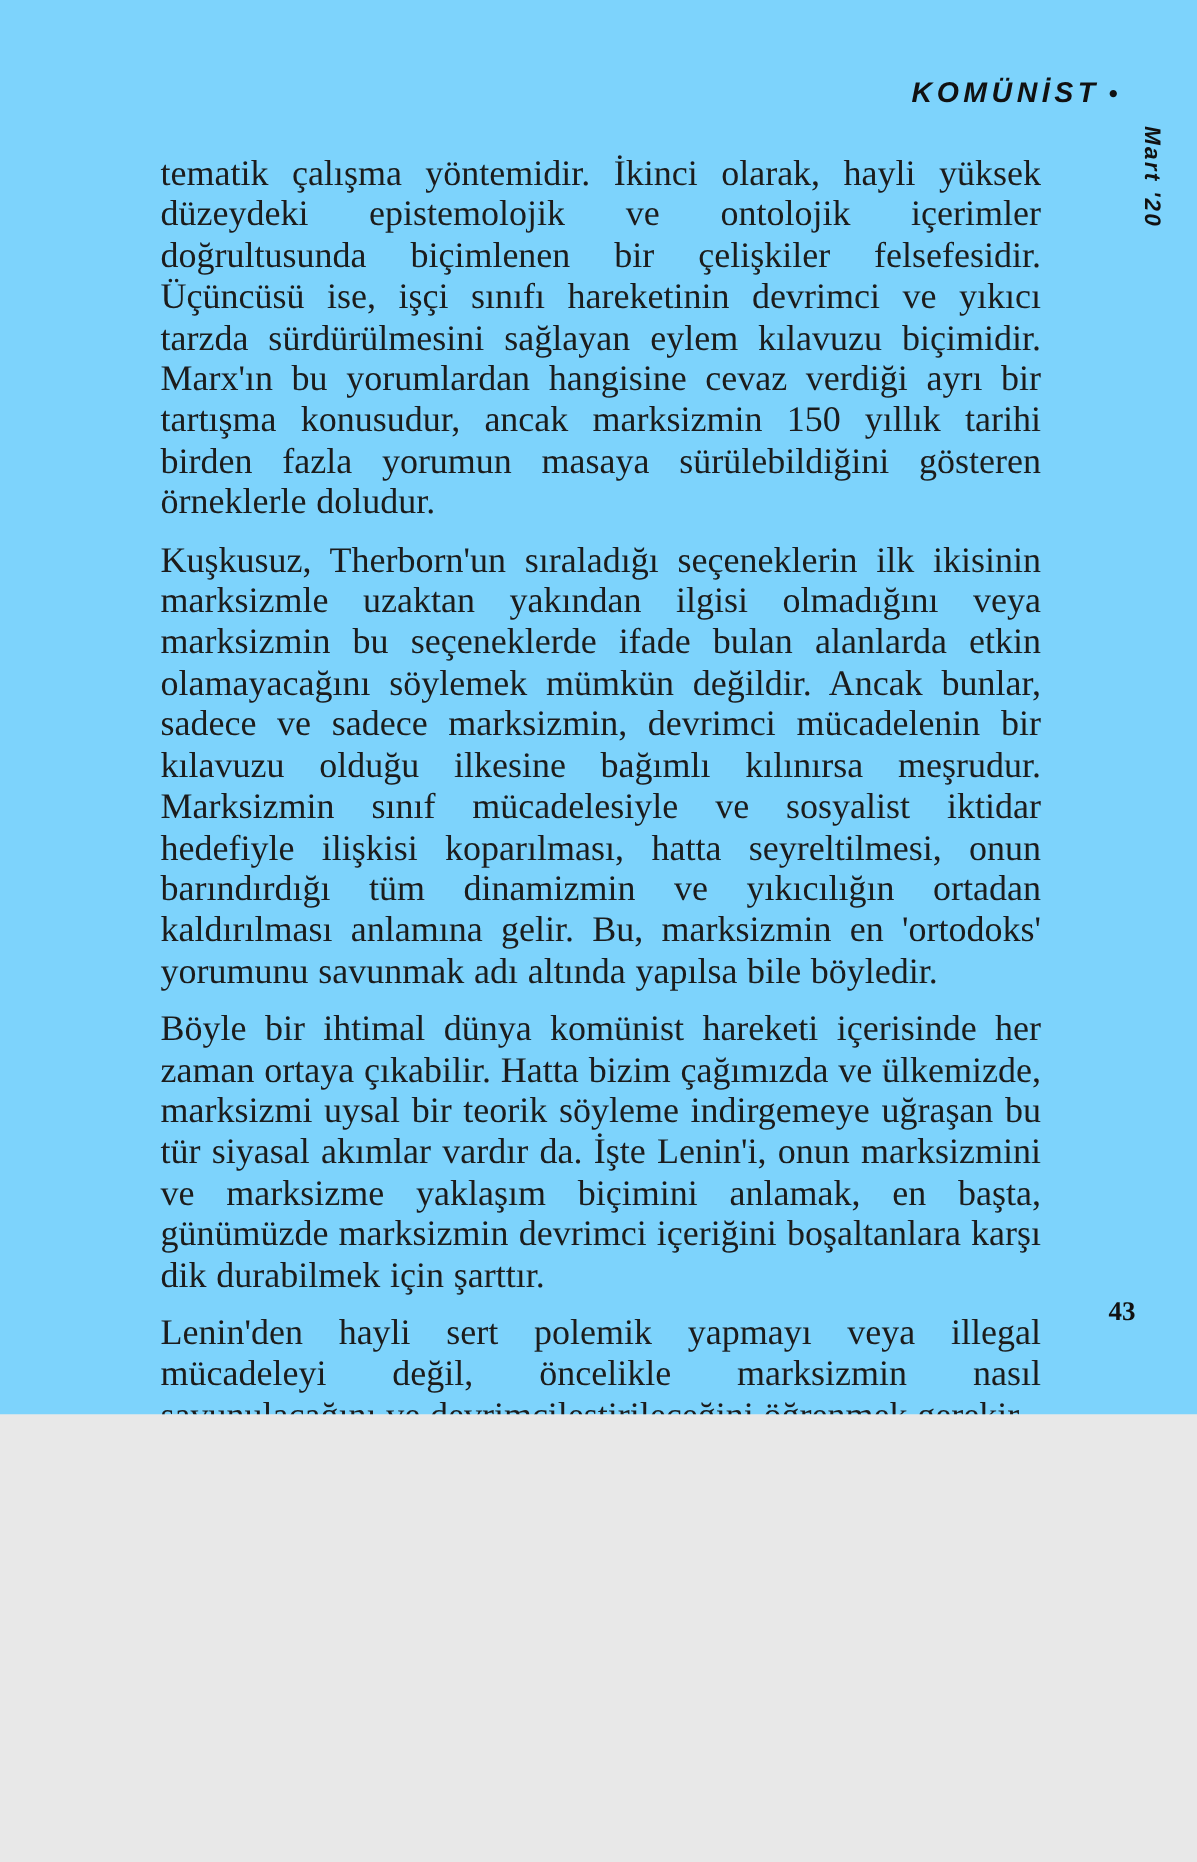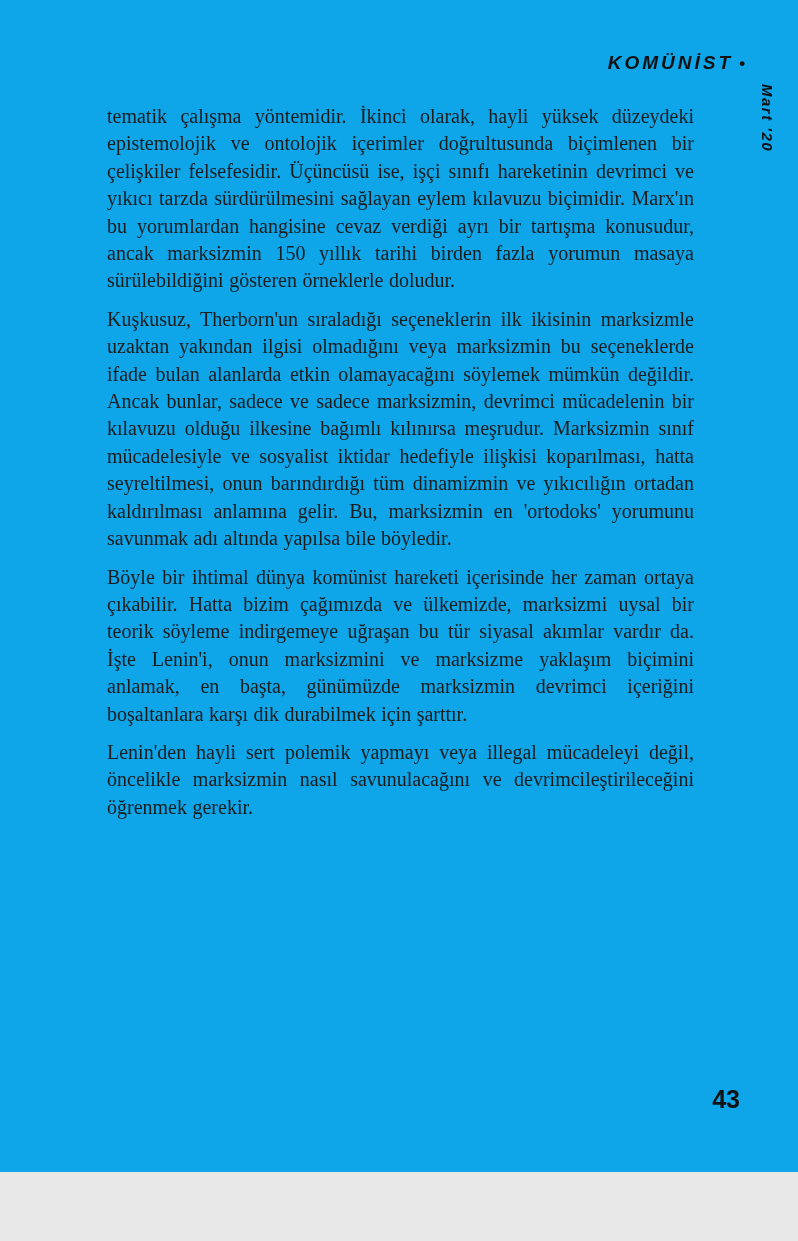--- a/index.html
+++ b/index.html
@@ -3,23 +3,23 @@
 <meta charset="utf-8">
 <style>
   html, body {
     margin: 0;
     padding: 0;
     background: #e8e8e8;
   }
   .page {
     position: relative;
     width: 798px;
-    height: 1172px;
+    height: 943px;
     margin: 0 auto;
-    background: #0ea5e9;
+    background: #7dd3fc;
     overflow: hidden;
     font-family: "Liberation Serif", "DejaVu Serif", serif;
     color: #1c1c1c;
   }
   .header-journal {
     position: absolute;
     top: 52px;
     right: 53px;
     font-family: "Liberation Sans", "DejaVu Sans", sans-serif;
     font-weight: bold;
@@ -49,31 +49,31 @@
   }
   .body-text {
     position: absolute;
     left: 107px;
     top: 103px;
     width: 587px;
     text-align: justify;
   }
   .body-text p {
     margin: 0 0 11px 0;
-    font-size: 20px;
+    font-size: 24px;
     line-height: 27.4px;
     word-spacing: 0.5px;
   }
   .page-number {
     position: absolute;
-    right: 58px;
+    right: 41px;
     bottom: 58px;
-    font-family: Liberation Sans, sans-serif;
+    font-family: Liberation Serif, serif;
     font-weight: bold;
-    font-size: 25px;
+    font-size: 18px;
     color: #111;
   }
 </style>
 </head>
 <body>
 
 <div class="page">
 
   <div class="header-journal">
     <span>KOMÜNİST</span><span class="bullet">•</span>

